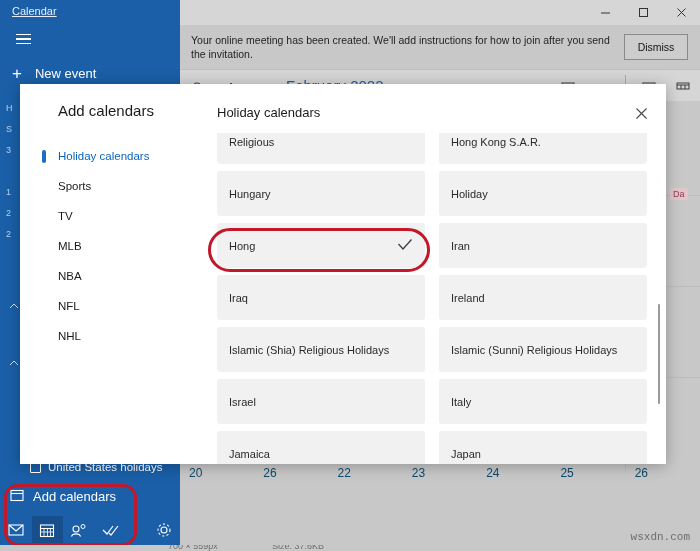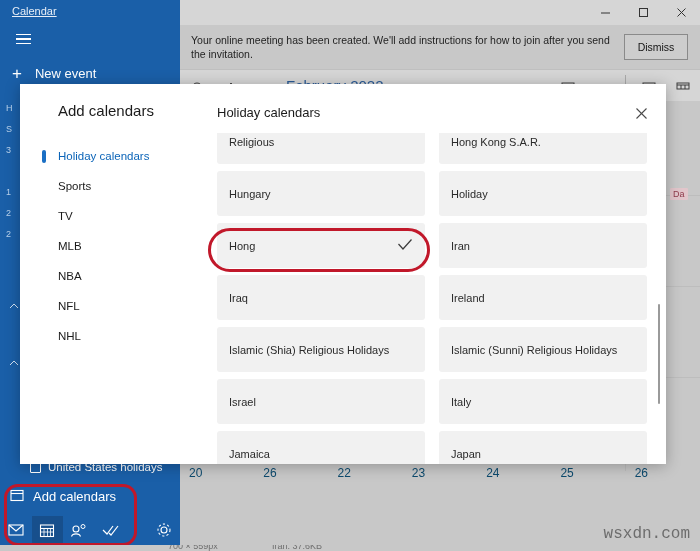--- a/index.html
+++ b/index.html
@@ -350,21 +350,21 @@
   .ann-addcal {
     left: 4px; top: 484px;
     width: 133px; height: 62px;
     border-radius: 14px;
   }
 
   
   .watermark {
     position: absolute;
     right: 10px; bottom: 8px;
-    font-size: 16px;
+    font-size: 11px;
     color: #6d6d6d;
     font-family: "Liberation Mono", monospace;
   }
   .statusbar {
     position: absolute;
     left: 0; bottom: 0;
     width: 700px; height: 6px;
     background: #c8c8c8;
     overflow: hidden;
     margin-top: 13px;
@@ -668,16 +668,16 @@
     </div>
   </div>
 
   <div class="ann-ellipse ann-india"></div>
   <div class="ann-ellipse ann-addcal"></div>
 
   <div class="watermark">wsxdn.com</div>
 
   <div class="statusbar">
     <span class="st2">700 × 559px</span>
-    <span class="st3">Iran: 37.6KB</span>
+    <span class="st3">Size: 37.6KB</span>
   </div>
 
 </div>
 
 </body></html>

